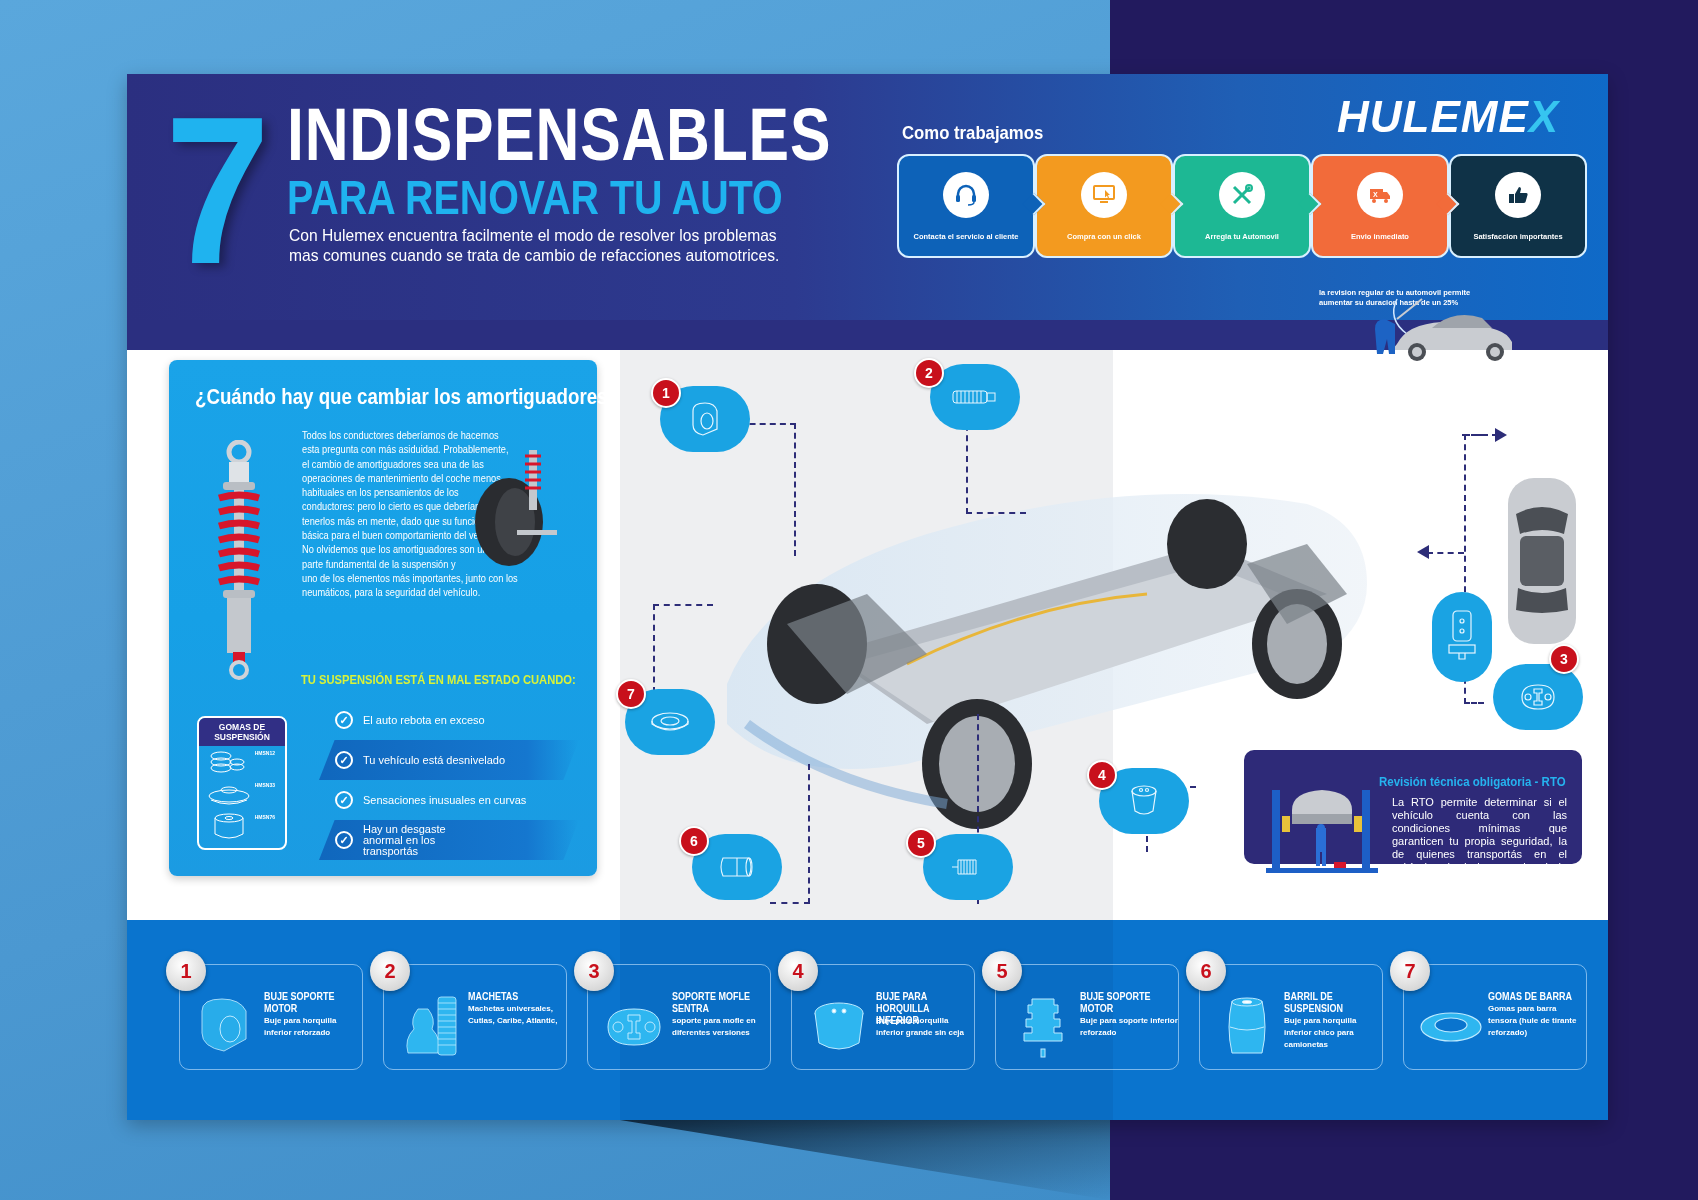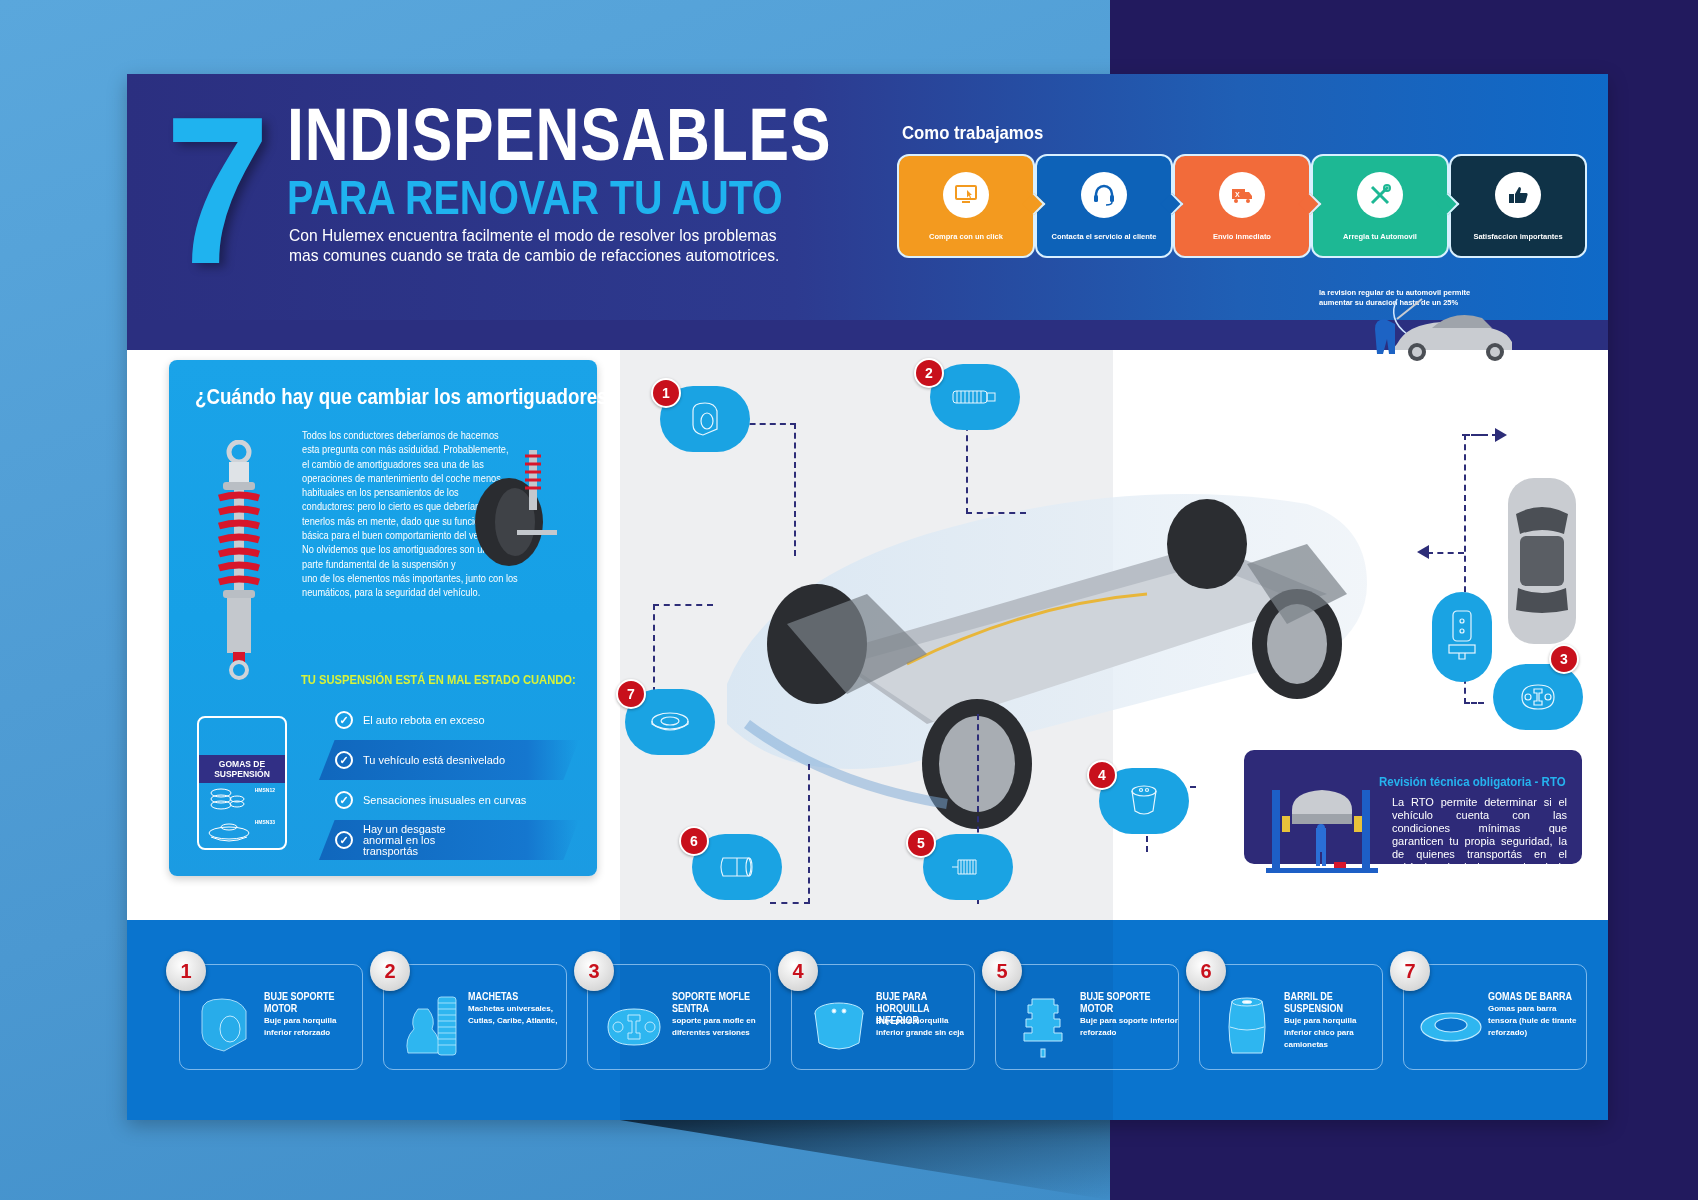--- a/index.html
+++ b/index.html
@@ -57,21 +57,21 @@
   .warn-title { position: absolute; left: 132px; top: 312px; font-size: 13px; font-weight: 700; color: #d8f23a; transform: scaleX(0.86); transform-origin: left; white-space: nowrap; }
   .checks { position: absolute; left: 150px; top: 340px; width: 260px; }
   .check { position: relative; height: 40px; display: flex; align-items: center; gap: 10px; padding-left: 16px; font-size: 11px; color: #fff; }
   .check.band { background: linear-gradient(90deg, #1067bd, #1577cf 80%, rgba(21,119,207,0)); clip-path: polygon(6% 0, 100% 0, 94% 100%, 0 100%); }
   .check .tick { width: 18px; height: 18px; border-radius: 50%; border: 2px solid #fff; display: flex; align-items: center; justify-content: center; font-size: 11px; font-weight: 700; flex: none; }
 
   .shock { position: absolute; left: 40px; top: 80px; width: 60px; height: 240px; }
   .wheel { position: absolute; left: 300px; top: 80px; width: 90px; height: 130px; }
 
   .gomas { position: absolute; left: 28px; top: 356px; width: 90px; height: 134px; border: 2px solid #fff; border-radius: 8px; overflow: hidden; }
-  .gomas-head { background: #312f85; color: #fff; font-size: 8.5px; font-weight: 700; text-align: center; line-height: 10px; padding: 4px 2px; margin-top: 37px; }
+  .gomas-head { background: #312f85; color: #fff; font-size: 8.5px; font-weight: 700; text-align: center; line-height: 10px; padding: 4px 2px; }
   .goma-row { position: relative; height: 32px; }
   .goma-row .code { position: absolute; right: 10px; top: 4px; font-size: 5px; color: #fff; font-weight: 700; }
 
   
   .chassis { position: absolute; left: 560px; top: 390px; width: 700px; height: 380px; }
   .bubble { position: absolute; width: 90px; height: 66px; background: #1aa3e3; border-radius: 34px; display: flex; align-items: center; justify-content: center; }
   .badge { position: absolute; width: 30px; height: 30px; border-radius: 50%; background: #c8101c; color: #fff; font-size: 14px; font-weight: 700; display: flex; align-items: center; justify-content: center; border: 2px solid #fff; box-shadow: 0 1px 3px rgba(0,0,0,0.3); }
   .dash { position: absolute; border-color: #2d2d78; border-style: dashed; border-width: 0; }
 
   .topcar { position: absolute; left: 1375px; top: 400px; width: 80px; height: 175px; }
@@ -101,68 +101,69 @@
 
 <div class="poster">
 
   <div class="header"></div>
   <div class="big-seven">7</div>
   <div class="title-main">INDISPENSABLES</div>
   <div class="title-sub">PARA RENOVAR TU AUTO</div>
   <div class="intro">Con Hulemex encuentra facilmente el modo de resolver los problemas mas comunes cuando se trata de cambio de refacciones automotrices.</div>
 
   <div class="how-title">Como trabajamos</div>
+  <div class="logo"><span>HULEME</span><span class="x">X</span></div>
 
   <div class="steps">
-    <div class="step" style="background:#f39a1f;">
-      <div class="circle">
-        <svg width="26" height="26" viewBox="0 0 26 26">
-            <rect x="3" y="4" width="20" height="13" rx="1" fill="none" stroke="#f39a1f" stroke-width="2"></rect>
-            <rect x="9" y="19" width="8" height="2" fill="#f39a1f"></rect>
-            <path d="M14 8 l5 5 -2 0 1 3 -1 .5 -1 -3 -2 2z" fill="#f39a1f"></path>
-          </svg>
-      </div>
-      <div class="label">Compra con un click</div>
-      <div class="notch" style="background:#f39a1f;"></div>
-    </div>
     <div class="step" style="background:#0d62b8;">
       <div class="circle">
         <svg width="26" height="26" viewBox="0 0 26 26">
             <path d="M5 15 V12 a8 8 0 0 1 16 0 V15" fill="none" stroke="#0d62b8" stroke-width="2.5"></path>
             <rect x="3" y="13" width="4" height="7" rx="1.5" fill="#0d62b8"></rect>
             <rect x="19" y="13" width="4" height="7" rx="1.5" fill="#0d62b8"></rect>
             <path d="M21 20 q0 3 -6 3" fill="none" stroke="#0d62b8" stroke-width="1.5"></path>
           </svg>
       </div>
       <div class="label">Contacta  el servicio al cliente</div>
       <div class="notch" style="background:#0d62b8;"></div>
+    </div>
+    <div class="step" style="background:#f39a1f;">
+      <div class="circle">
+        <svg width="26" height="26" viewBox="0 0 26 26">
+            <rect x="3" y="4" width="20" height="13" rx="1" fill="none" stroke="#f39a1f" stroke-width="2"></rect>
+            <rect x="9" y="19" width="8" height="2" fill="#f39a1f"></rect>
+            <path d="M14 8 l5 5 -2 0 1 3 -1 .5 -1 -3 -2 2z" fill="#f39a1f"></path>
+          </svg>
+      </div>
+      <div class="label">Compra con un click</div>
+      <div class="notch" style="background:#f39a1f;"></div>
+    </div>
+    <div class="step" style="background:#1db894;">
+      <div class="circle">
+        <svg width="26" height="26" viewBox="0 0 26 26">
+            <path d="M5 5 L21 21" stroke="#1db894" stroke-width="3"></path>
+            <path d="M21 5 L5 21" stroke="#1db894" stroke-width="3"></path>
+            <circle cx="20" cy="6" r="3" fill="none" stroke="#1db894" stroke-width="2"></circle>
+          </svg>
+      </div>
+      <div class="label">Arregla tu Automovil</div>
+      <div class="notch" style="background:#1db894;"></div>
     </div>
     <div class="step" style="background:#f26b3a;">
       <div class="circle">
         <svg width="26" height="26" viewBox="0 0 26 26">
             <rect x="3" y="7" width="13" height="10" fill="#f26b3a"></rect>
             <path d="M16 10 h4 l3 4 v3 h-7z" fill="#f26b3a"></path>
             <circle cx="7" cy="19" r="2" fill="#f26b3a"></circle>
             <circle cx="19" cy="19" r="2" fill="#f26b3a"></circle>
             <text x="6" y="15" font-size="7" fill="#fff" font-weight="700">X</text>
           </svg>
       </div>
       <div class="label">Envio inmediato</div>
       <div class="notch" style="background:#f26b3a;"></div>
-    </div>
-    <div class="step" style="background:#1db894;">
-      <div class="circle">
-        <svg width="26" height="26" viewBox="0 0 26 26">
-            <path d="M5 5 L21 21" stroke="#1db894" stroke-width="3"></path>
-            <path d="M21 5 L5 21" stroke="#1db894" stroke-width="3"></path>
-            <circle cx="20" cy="6" r="3" fill="none" stroke="#1db894" stroke-width="2"></circle>
-          </svg>
-      </div>
-      <div class="label">Arregla tu Automovil</div>
-      <div class="notch" style="background:#1db894;"></div>
     </div>
     <div class="step" style="background:#0f3247;">
       <div class="circle">
         <svg width="26" height="26" viewBox="0 0 26 26">
             <rect x="4" y="12" width="5" height="9" fill="#0f3247"></rect>
             <path d="M10 12 l4 -7 q2 0 2 2 l-1 4 h6 q2 0 1.5 2 l-2 7 q-.5 1 -2 1 h-8.5z" fill="#0f3247"></path>
           </svg>
       </div>
       <div class="label">Satisfaccion importantes</div>
     </div>

